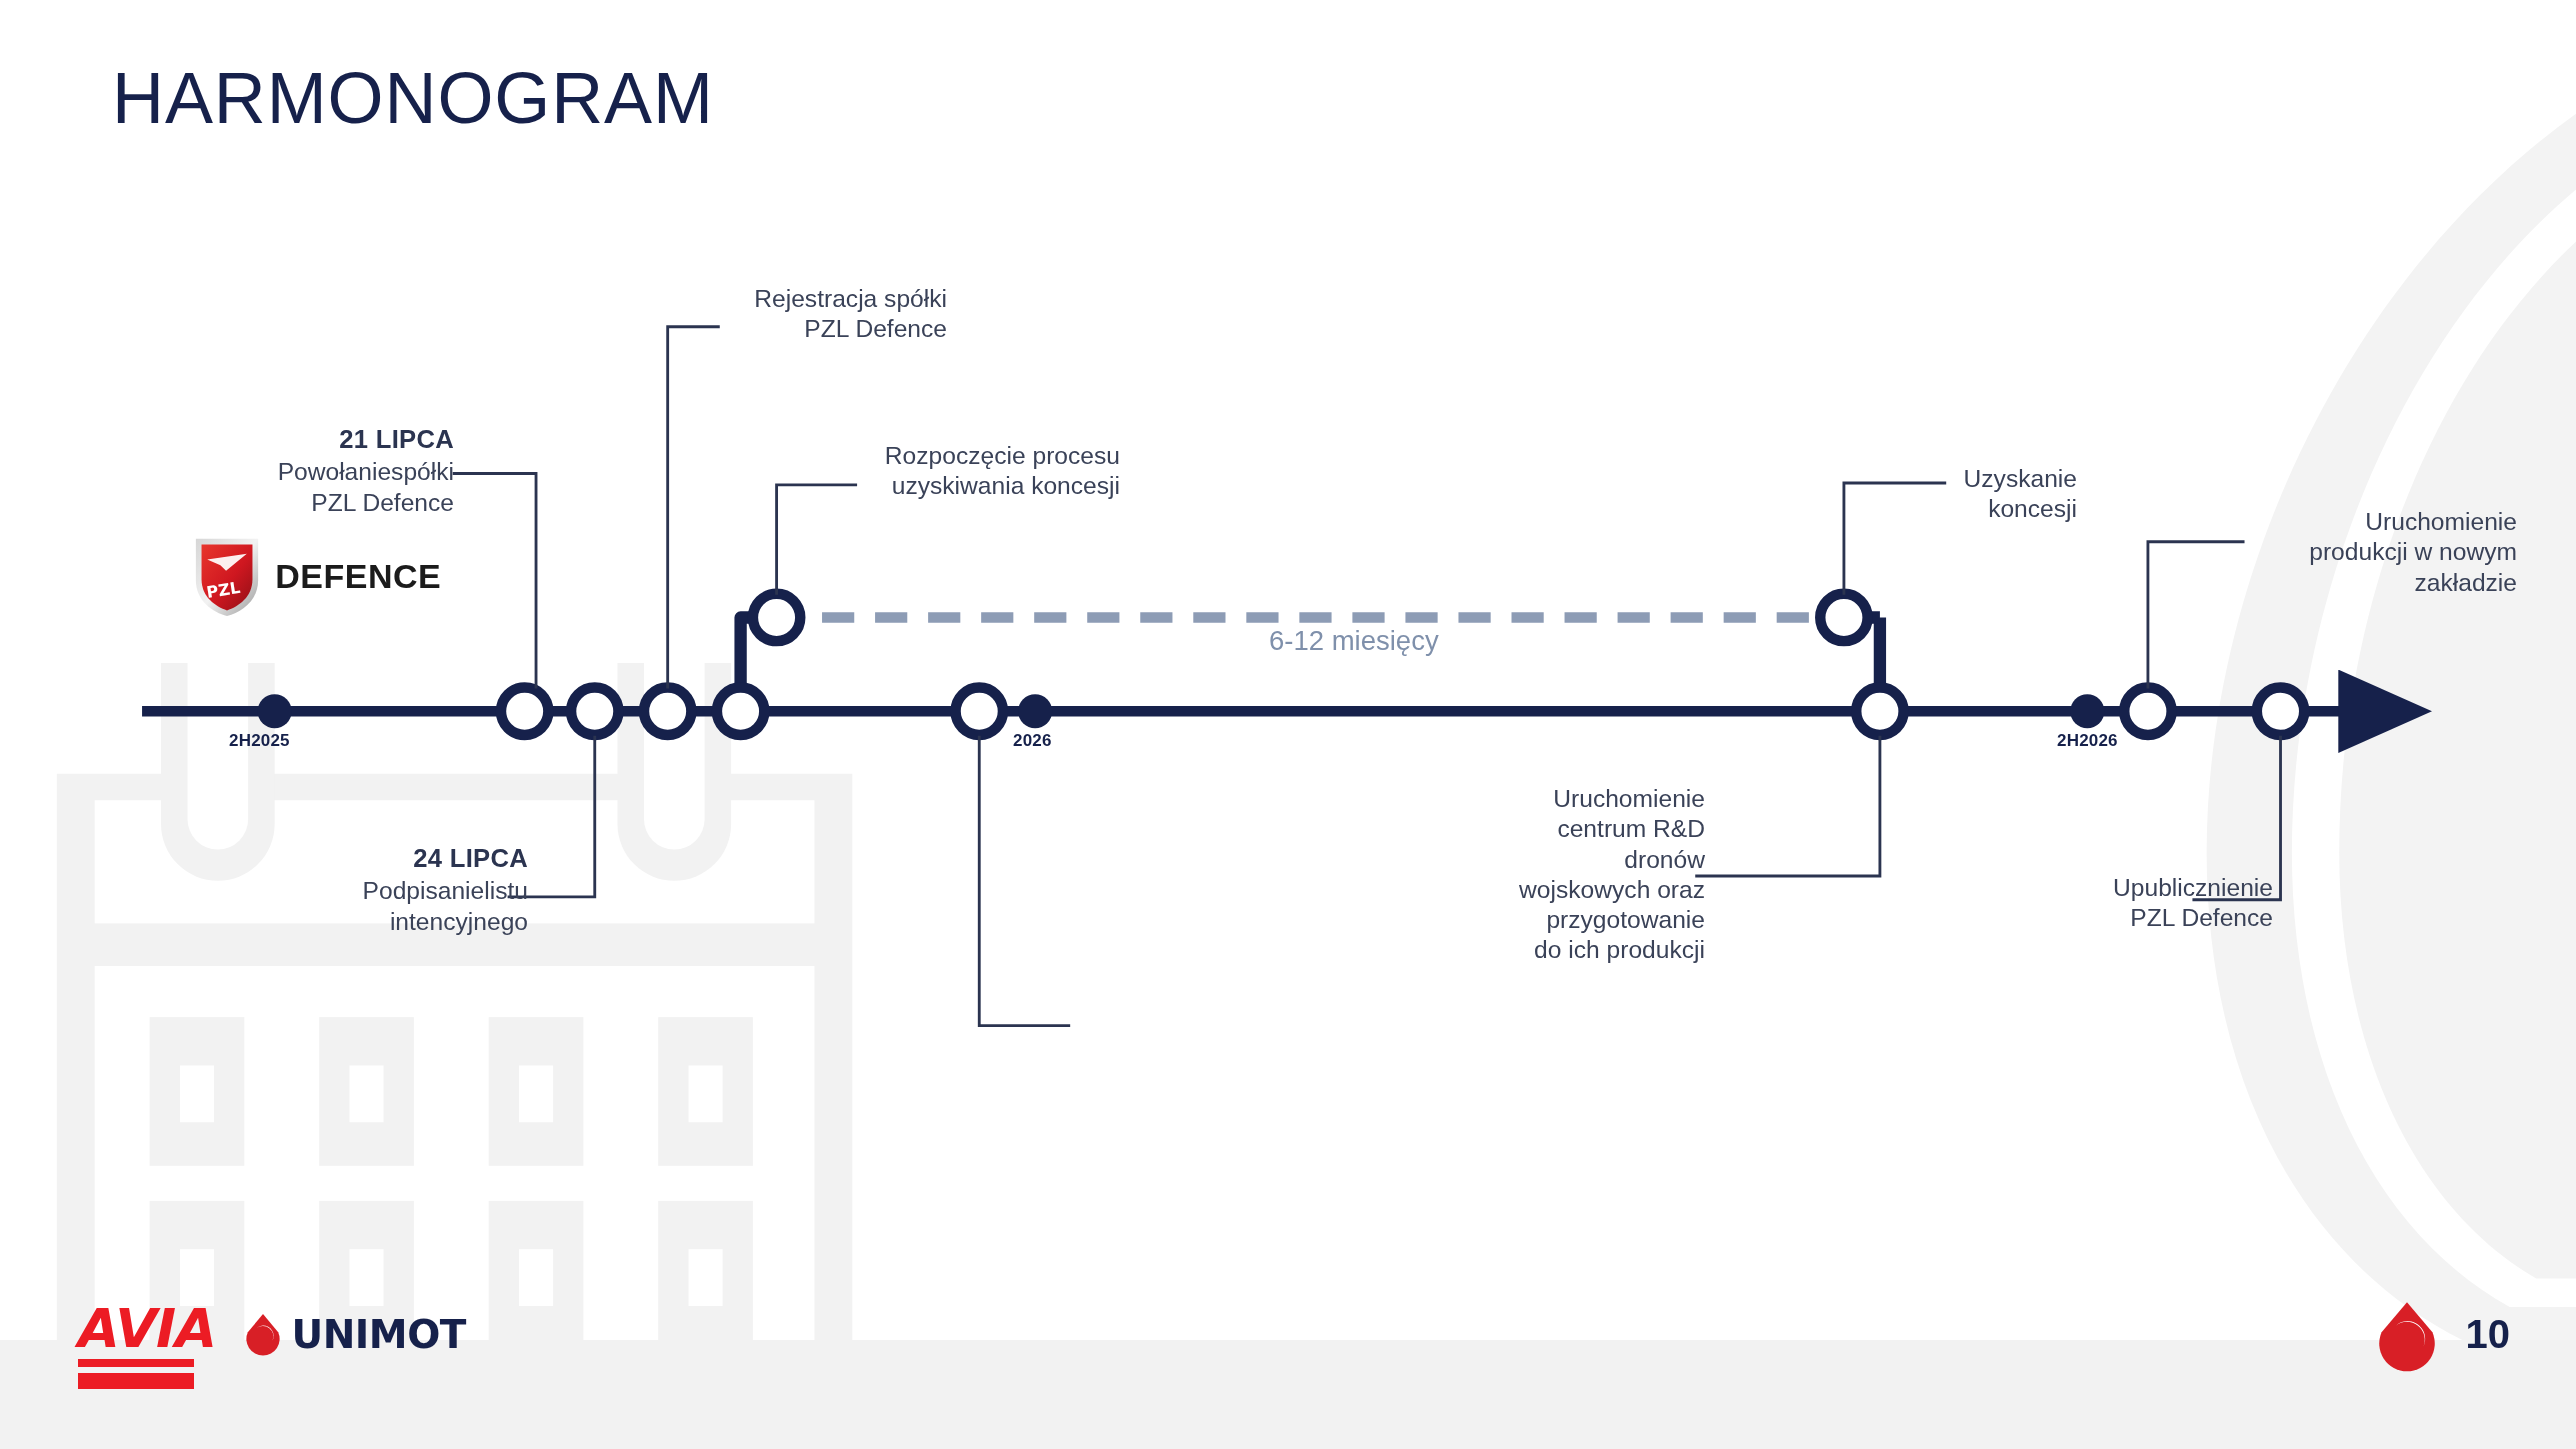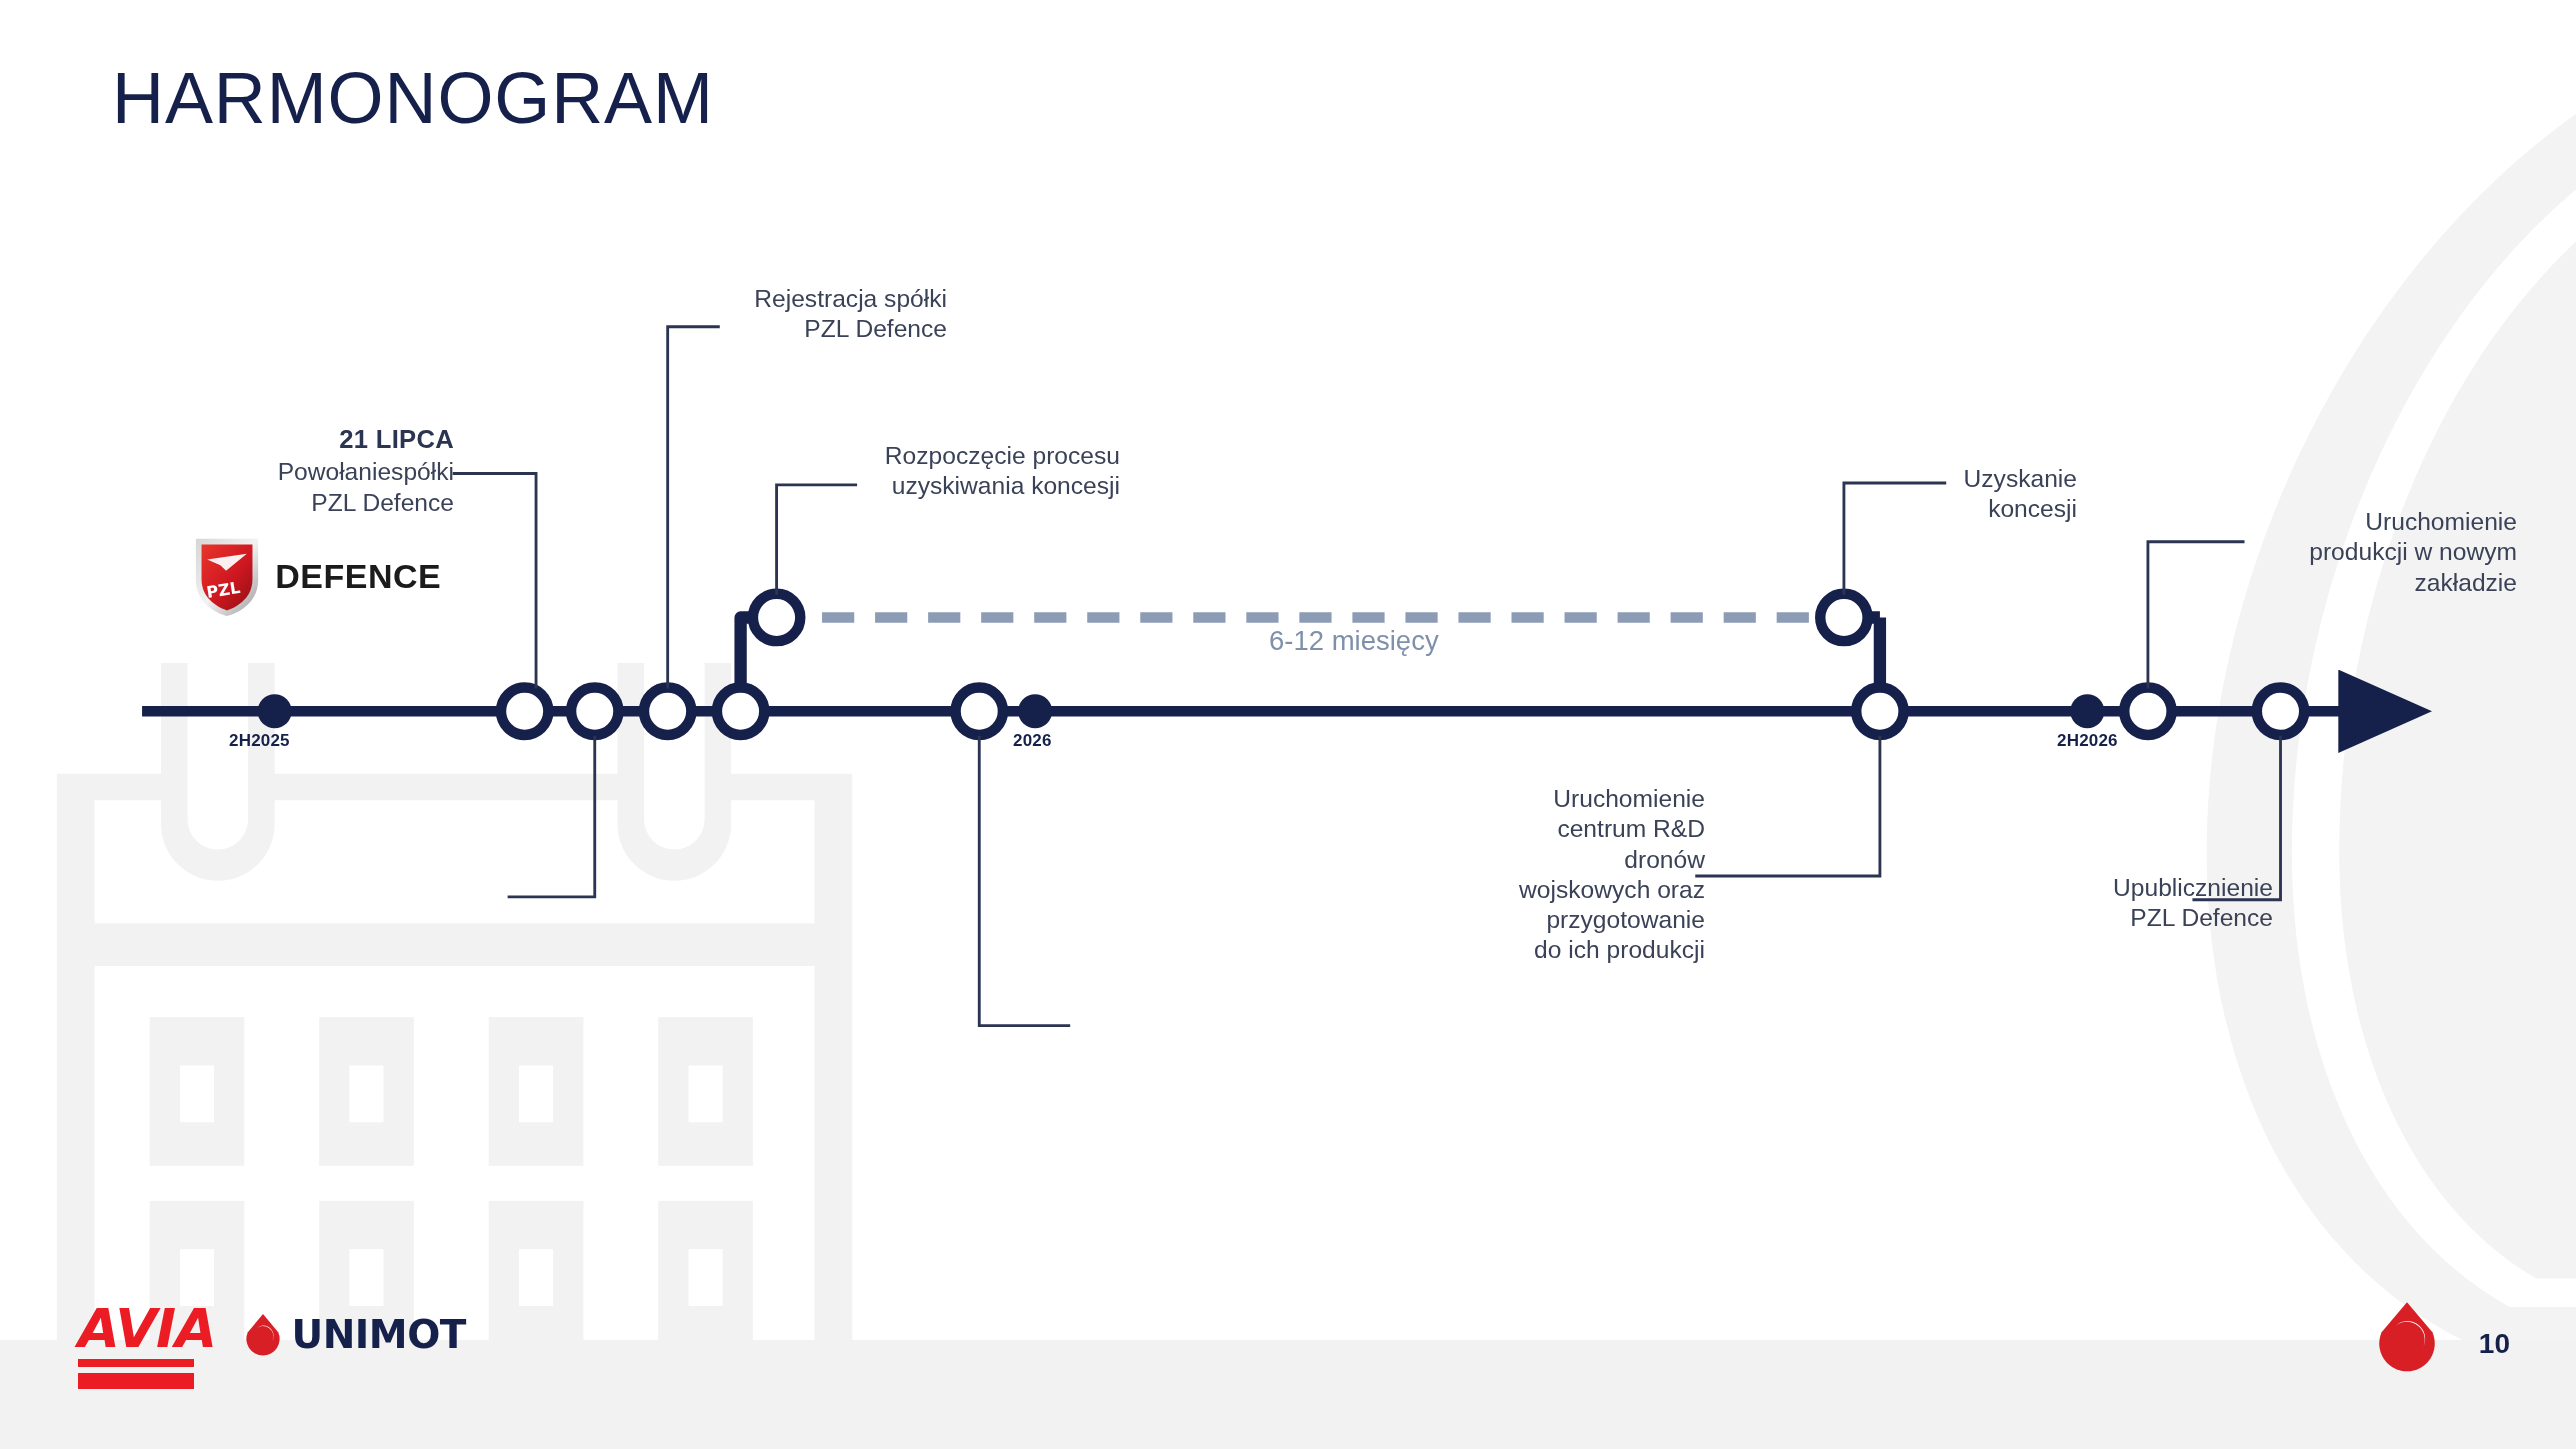--- a/index.html
+++ b/index.html
@@ -42,21 +42,21 @@
   .avia{position:absolute;left:78px;top:1303px;z-index:9;width:116px;}
   .avia-word{font-size:54px;font-weight:900;color:#ec1c24;letter-spacing:-0.9px;font-style:italic;
              font-family:"DejaVu Sans",sans-serif;line-height:.95;}
   .avia-bar{height:8.5px;background:#ec1c24;margin-top:4.7px;}
   .avia-bar2{height:16px;background:#ec1c24;margin-top:5.7px;}
 
   .unimot{position:absolute;left:244px;top:1312px;z-index:9;display:flex;align-items:center;gap:9.5px;}
   .unimot-word{font-size:39px;font-weight:900;color:#16214b;letter-spacing:-0.5px;font-family:"DejaVu Sans",sans-serif;}
 
   .brandmark{position:absolute;left:2375px;top:1300px;z-index:9;}
-  .page-num{position:absolute;right:66px;top:1312px;z-index:9;font-size:28px;font-weight:700;color:#16214b;margin-top:16px;}
+  .page-num{position:absolute;right:66px;top:1312px;z-index:9;font-size:40px;font-weight:700;color:#16214b;}
 </style>
 </head>
 <body>
 
 <div class="slide">
 
   <div class="bg-layer">
     <svg width="2576" height="1449" viewBox="0 0 2720 1530">
 
       <path d="M2720 120 C2470 300 2330 620 2330 900 C2330 1140 2430 1330 2600 1415 L2720 1415 Z" fill="#f3f3f3"></path>
@@ -183,20 +183,25 @@
         </defs>
         <path d="M4 4 H70 V48 C70 70 52 82 37 86 C22 82 4 70 4 48 Z" fill="url(#shieldSilver)"></path>
         <path d="M10 10 H64 V47 C64 66 49 76 37 80 C25 76 10 66 10 47 Z" fill="url(#shieldRed)"></path>
         <path d="M16 26 L58 20 L36 38 L30 32 Z" fill="#ffffff" opacity="0.93"></path>
         <text x="34" y="64" font-family="DejaVu Sans, sans-serif" font-size="17" font-weight="700" fill="#ffffff" text-anchor="middle" transform="rotate(-9 34 64)">PZL</text>
       </svg>
     </div>
     <div class="pzl-word">DEFENCE</div>
   </div>
 
+  <div class="lbl" style="left:301px;top:843px;width:227px;">
+    <span class="hd">24 LIPCA</span>
+    <span class="ln">Podpisanielistu</span>
+    <span class="ln">intencyjnego</span>
+  </div>
 
   <div class="lbl" style="left:729px;top:284px;width:218px;">
     <span class="ln">Rejestracja spółki</span>
     <span class="ln">PZL Defence</span>
   </div>
 
   <div class="lbl" style="left:864px;top:441px;width:256px;">
     <span class="ln">Rozpoczęcie procesu</span>
     <span class="ln">uzyskiwania koncesji</span>
   </div>

